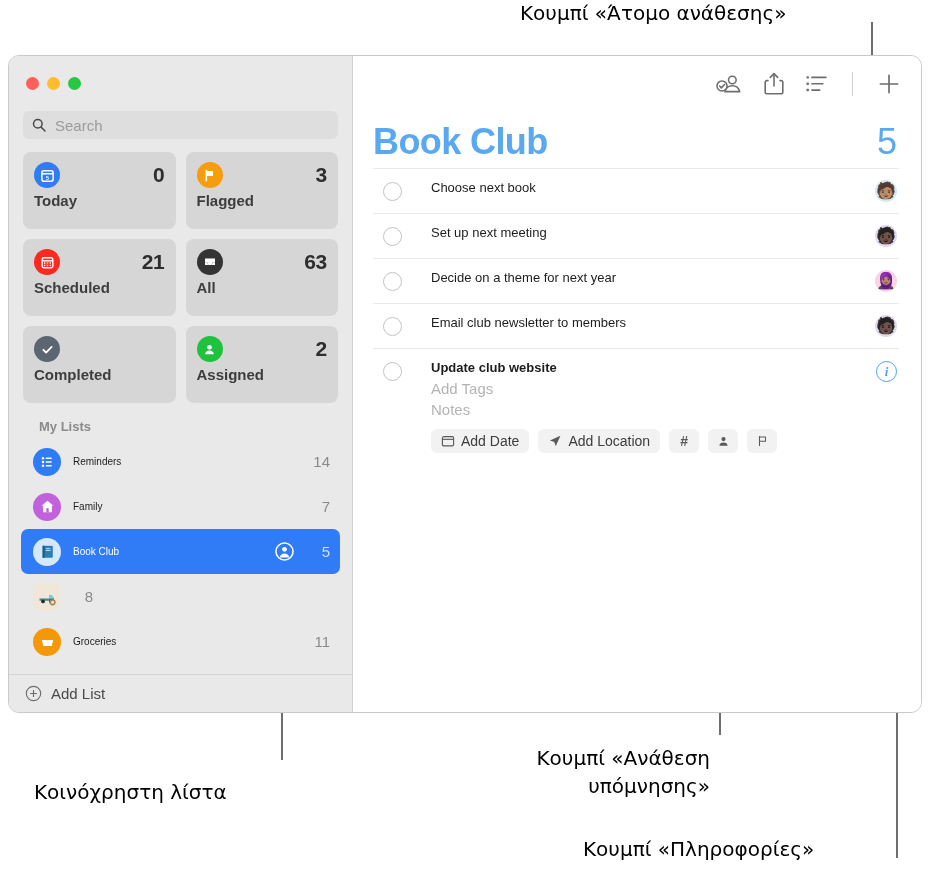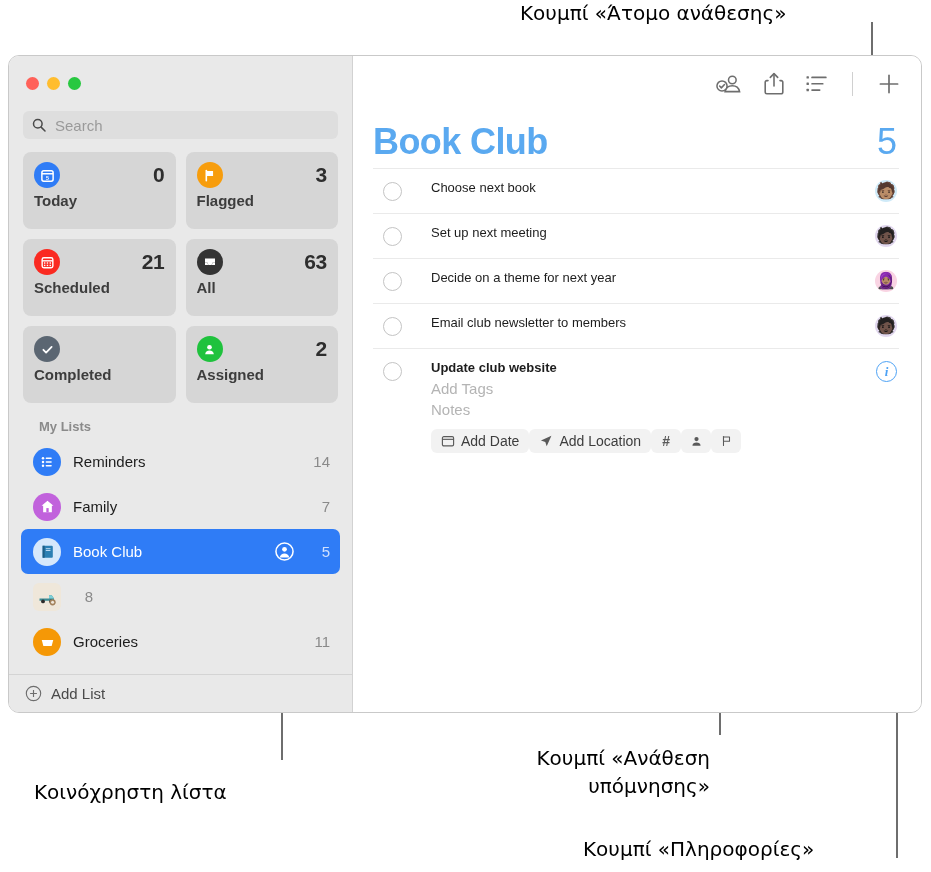--- a/index.html
+++ b/index.html
@@ -121,21 +121,21 @@
     padding: 0 10px 0 12px;
     gap: 12px;
   }
   .list-row.selected { background: #2f7cf6; }
   .list-icon {
     width: 28px; height: 28px; border-radius: 50%;
     display: flex; align-items: center; justify-content: center;
     flex: 0 0 auto; font-size: 17px; line-height: 1;
     overflow: hidden;
   }
-  .list-name { flex: 1 1 auto; font-size: 15px; color: #1d1d1d; }
+  .list-name { flex: 1 1 auto; font-size: 10px; color: #1d1d1d; }
   .list-row.selected .list-name { color: #fff; }
   .list-count { font-size: 15px; color: #8a8a8a; min-width: 20px; text-align: right; }
   .list-row.selected .list-count { color: #cfe0fd; }
   .shared-glyph { margin-right: 4px; display: flex; align-items: center; }
 
   .add-list {
     height: 38px;
     background: #e9e9e9;
     border-top: 1px solid #d4d4d4;
     display: flex; align-items: center; gap: 9px;
@@ -195,21 +195,21 @@
   .task-title.bold { font-weight: 600; }
   .task-sub { font-size: 15px; color: #b4b4b4; margin-top: 4px; line-height: 1.15; }
 
   .avatar {
     width: 22px; height: 22px; border-radius: 50%;
     flex: 0 0 auto; margin-right: 2px; margin-top: -1px;
     display: flex; align-items: center; justify-content: center;
     font-size: 16px; line-height: 1; overflow: hidden;
   }
 
-  .chip-row { display: flex; margin-top: 11px; align-items: center; }
+  .chip-row { display: flex; gap: 9px; margin-top: 11px; align-items: center; }
   .chip {
     background: #f2f2f2;
     border-radius: 6px;
     height: 24px;
     display: flex; align-items: center; gap: 6px;
     padding: 0 10px;
     font-size: 14px; color: #3d3d3d;
   }
   .chip.icon-only { padding: 0; width: 30px; justify-content: center; }
 

